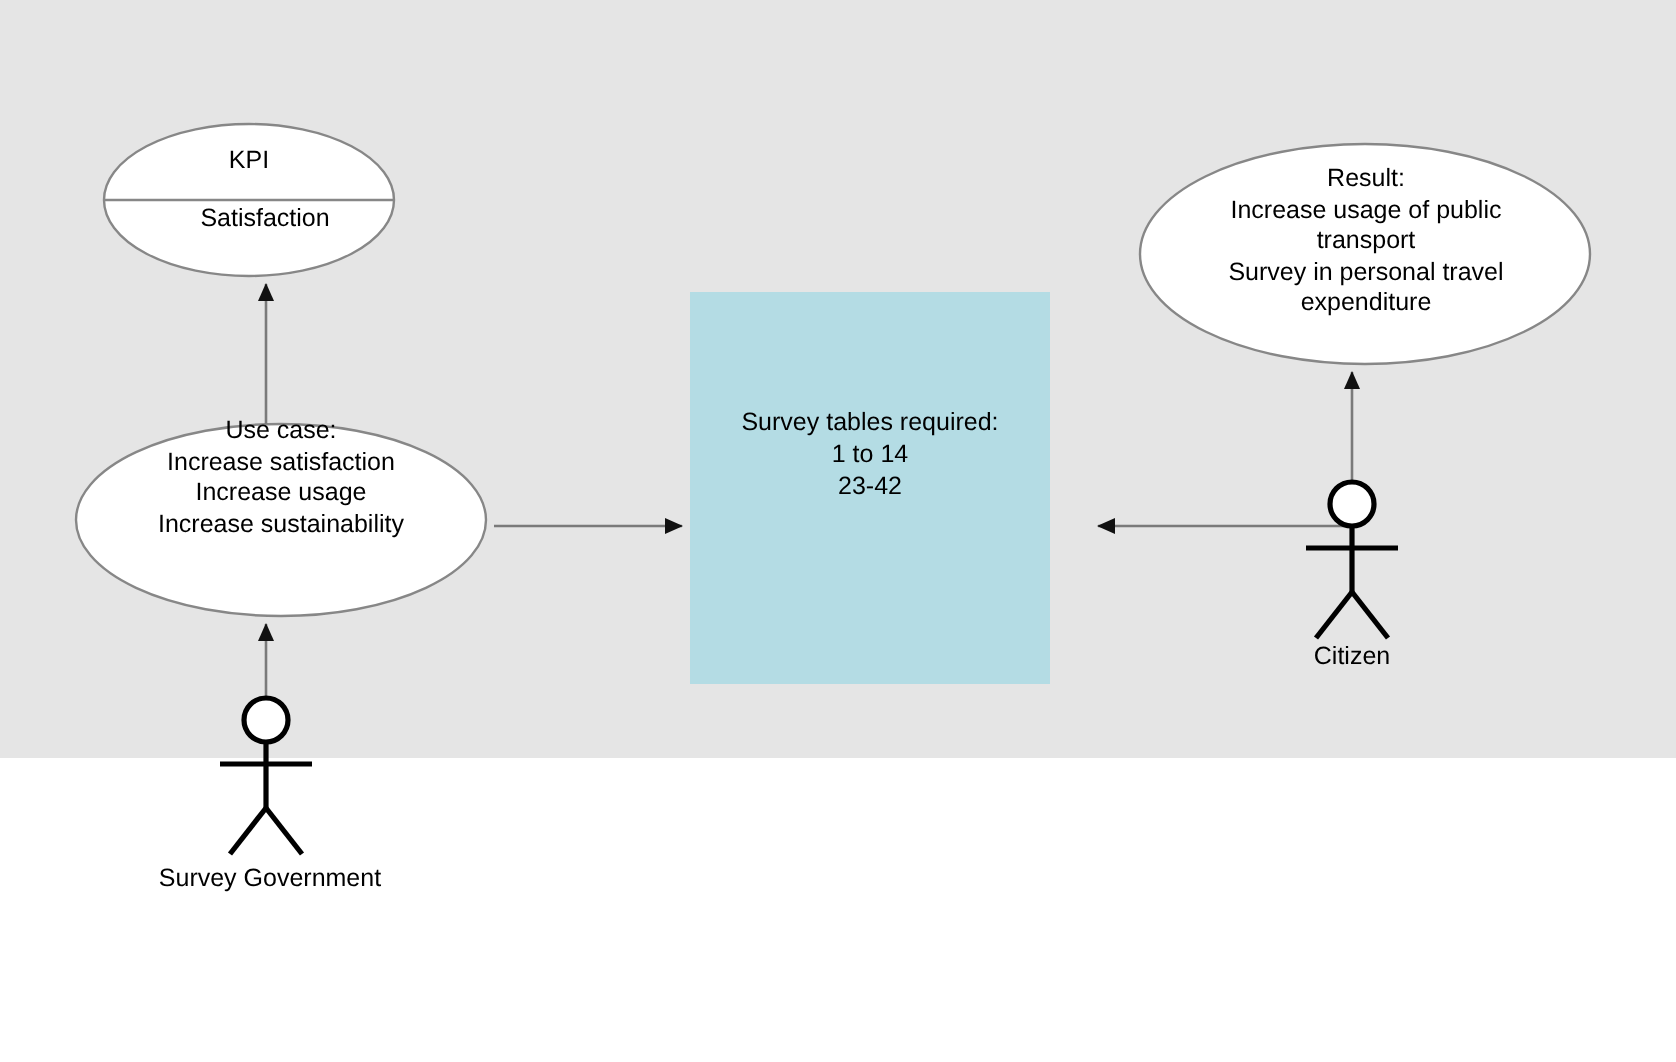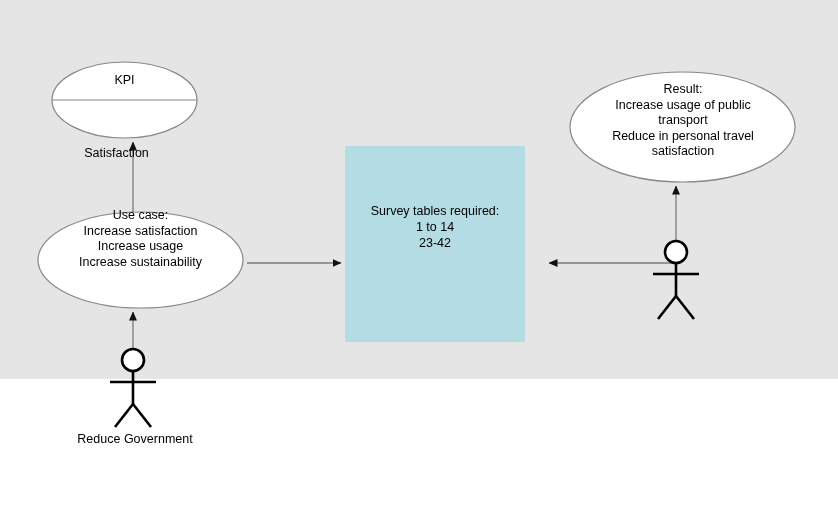--- a/index.html
+++ b/index.html
@@ -64,24 +64,23 @@
     font-size: 12.5px;
     white-space: pre-line;
     pointer-events: none;
   }
   #kpi-title-text {
     left: 52px;
     top: 73px;
     width: 145px;
   }
   #kpi-value-text {
-    left: 44px;
+    left: 60px;
     top: 102px;
     width: 145px;
-    margin-top: 44px;
   }
   #usecase-text {
     left: 43px;
     top: 208px;
     width: 195px;
   }
   #result-text {
     left: 594px;
     top: 82px;
     width: 178px;
@@ -160,18 +159,19 @@
 Increase satisfaction
 Increase usage
 Increase sustainability</div>
 
   <div class="txt" id="box-text">Survey tables required:
 1 to 14
 23-42</div>
 
   <div class="txt" id="result-text">Result:
 Increase usage of public transport
-Reduce in personal travel satisfaction</div>
+Survey in personal travel expenditure</div>
 
-  <div class="txt" id="actor-gov-label">Reduce Government</div>
+  <div class="txt" id="actor-gov-label">Survey Government</div>
 
+  <div class="txt" id="actor-citizen-label">Citizen</div>
 
 </div>
 
 </body></html>

